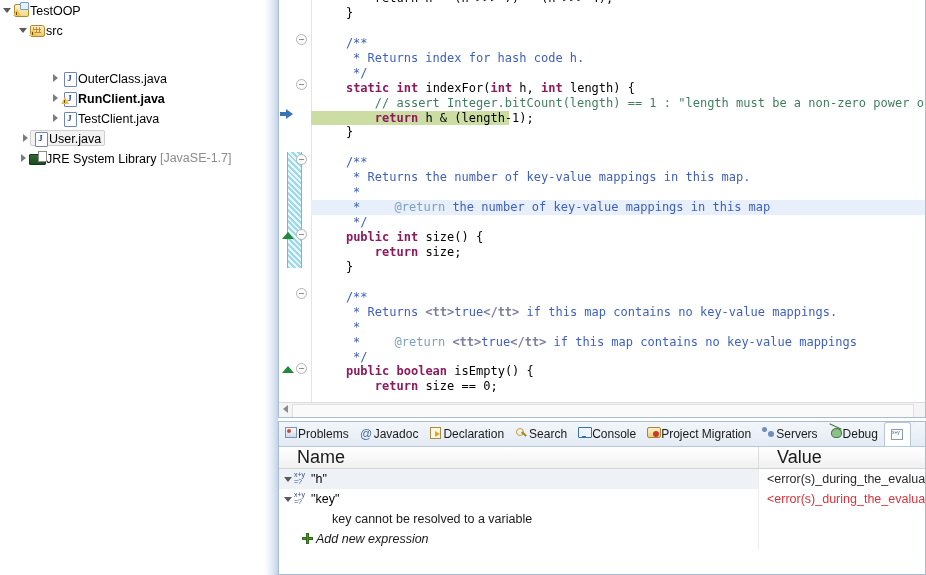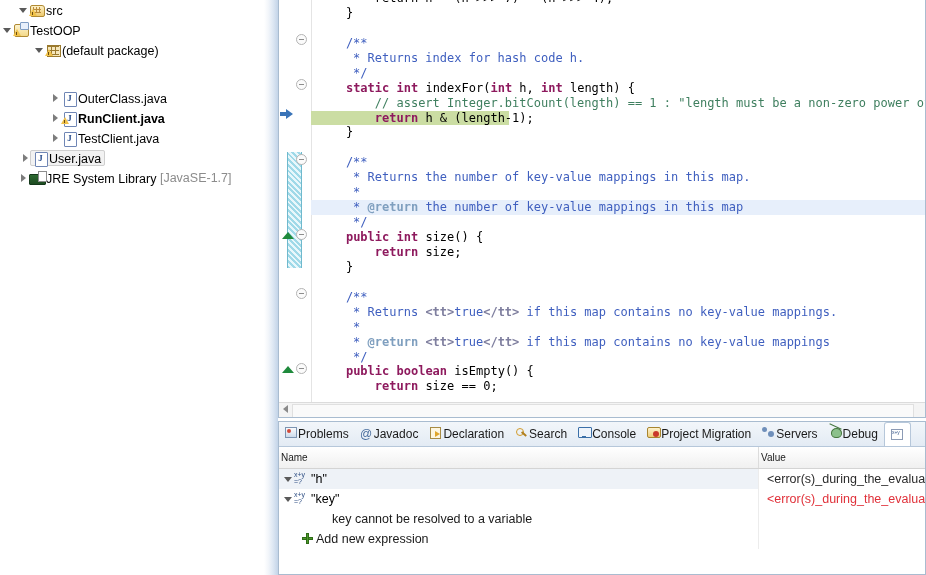--- a/index.html
+++ b/index.html
@@ -163,21 +163,21 @@
   }
   .ln{
     position:relative;height:14.95px;line-height:14.95px;white-space:pre;
     padding-left:6px;
   }
   .hl-run{background:#cbdda3;}
   .hl-sel{background:#e7effb;}
   .kw{color:#8e1a5e;font-weight:bold;}
   .cmt{color:#3f7f5f;}
   .jdoc{color:#3f5fbf;}
-  .jtag{color:#7f9fbf;font-weight:bold;}
+  .jtag{color:#7f9fbf;font-weight:normal;margin-left:27px;}
   .jhtml{color:#7f7f9f;font-weight:bold;}
   .num{color:#000;}
   .plain{color:#000;}
 
   #hscroll{
     position:absolute;left:0;right:0;bottom:0;height:14px;
     background:#f4f4f4;border-top:1px solid #dcdcdc;
   }
   #hscroll .larr{
     position:absolute;left:4px;top:2px;width:0;height:0;
@@ -279,22 +279,22 @@
     font-size:5px;line-height:9px;text-align:center;color:#3a5a8c;
   }
 
   
   #thead{
     position:relative;height:21px;
     background:linear-gradient(#ffffff,#f0f0f0);
     border-bottom:1px solid #d4d4d4;
   }
   .th{
-    position:absolute;top:0;height:21px;line-height:21px;font-size:10px;
-    color:#1a1a1a;padding-left:2px;box-sizing:border-box;
+    position:absolute;top:0;height:21px;line-height:21px;font-size:18px;
+    color:#1a1a1a;padding-left:18px;box-sizing:border-box;
   }
   #th-name{left:0;width:480px;border-right:1px solid #dcdcdc;}
   #th-value{left:480px;right:0;}
   #tbody{position:relative;}
   .trow{position:relative;height:20px;line-height:20px;font-size:12.5px;}
   .trow .cell-name{
     position:absolute;left:0;width:480px;height:20px;white-space:nowrap;overflow:hidden;
     box-sizing:border-box;border-right:1px solid #ececec;
   }
   .trow .cell-val{
@@ -322,33 +322,32 @@
   .childtext{padding-left:53px;color:#1a1a1a;}
   .plus-ic{display:inline-block;width:16px;height:20px;vertical-align:top;position:relative;margin-left:21px;}
   .plus-ic::before{
     content:"";position:absolute;left:2px;top:8px;width:11px;height:3px;
     background:#4c9a2a;border:1px solid #2f6b18;box-sizing:border-box;
   }
   .plus-ic::after{
     content:"";position:absolute;left:6px;top:4px;width:3px;height:11px;
     background:#4c9a2a;border:1px solid #2f6b18;box-sizing:border-box;
   }
-  .addnew{color:#1a1a1a;}
+  .addnew{font-style:italic;color:#1a1a1a;}
   .val-dark{color:#2b2b2b;}
   .val-red{color:#e0313a;}
 </style>
 </head>
 <body>
 
 <div id="root">
 
   <div id="explorer">
+      <div class="tree-row" style="padding-left: 2px;"><span class="arrow down"></span><span><span class="ic ic-project"><span class="warnbadge"></span></span><span class="lbl">TestOOP</span></span></div>
       <div class="tree-row" style="padding-left: 18px;"><span class="arrow down"></span><span><span class="ic ic-src"><span class="warnbadge"></span></span><span class="lbl">src</span></span></div>
-      <div class="tree-row" style="padding-left: 2px;"><span class="arrow down"></span><span><span class="ic ic-project"><span class="warnbadge"></span></span><span class="lbl">TestOOP</span></span></div>
-      <div class="tree-row" style="padding-left: 34px;"><span class="arrow down"></span><span><span class="ic ic-pkg"><span class="warnbadge"></span></span><span class="lbl">(default package)</span></span></div>
       <div class="tree-row" style="padding-left: 50px; margin-top: 28px;"><span class="arrow right"></span><span><span class="ic ic-java"></span><span class="lbl">OuterClass.java</span></span></div>
       <div class="tree-row" style="padding-left: 50px; font-weight: bold;"><span class="arrow right"></span><span><span class="ic ic-java"><span class="warnbadge"></span></span><span class="lbl">RunClient.java</span></span></div>
       <div class="tree-row" style="padding-left: 50px;"><span class="arrow right"></span><span><span class="ic ic-java"></span><span class="lbl">TestClient.java</span></span></div>
       <div class="tree-row" style="padding-left: 20px;"><span class="arrow right"></span><span class="sel-box"><span class="ic ic-java"></span><span class="lbl">User.java</span></span></div>
       <div class="tree-row" style="padding-left: 18px;"><span class="arrow right"></span><span><span class="ic ic-jre"></span><span class="lbl">JRE System Library</span></span> <span class="jre-ver">[JavaSE-1.7]</span></div>
     </div>
 
   <div id="sash"></div>
 
   <div id="editor">

